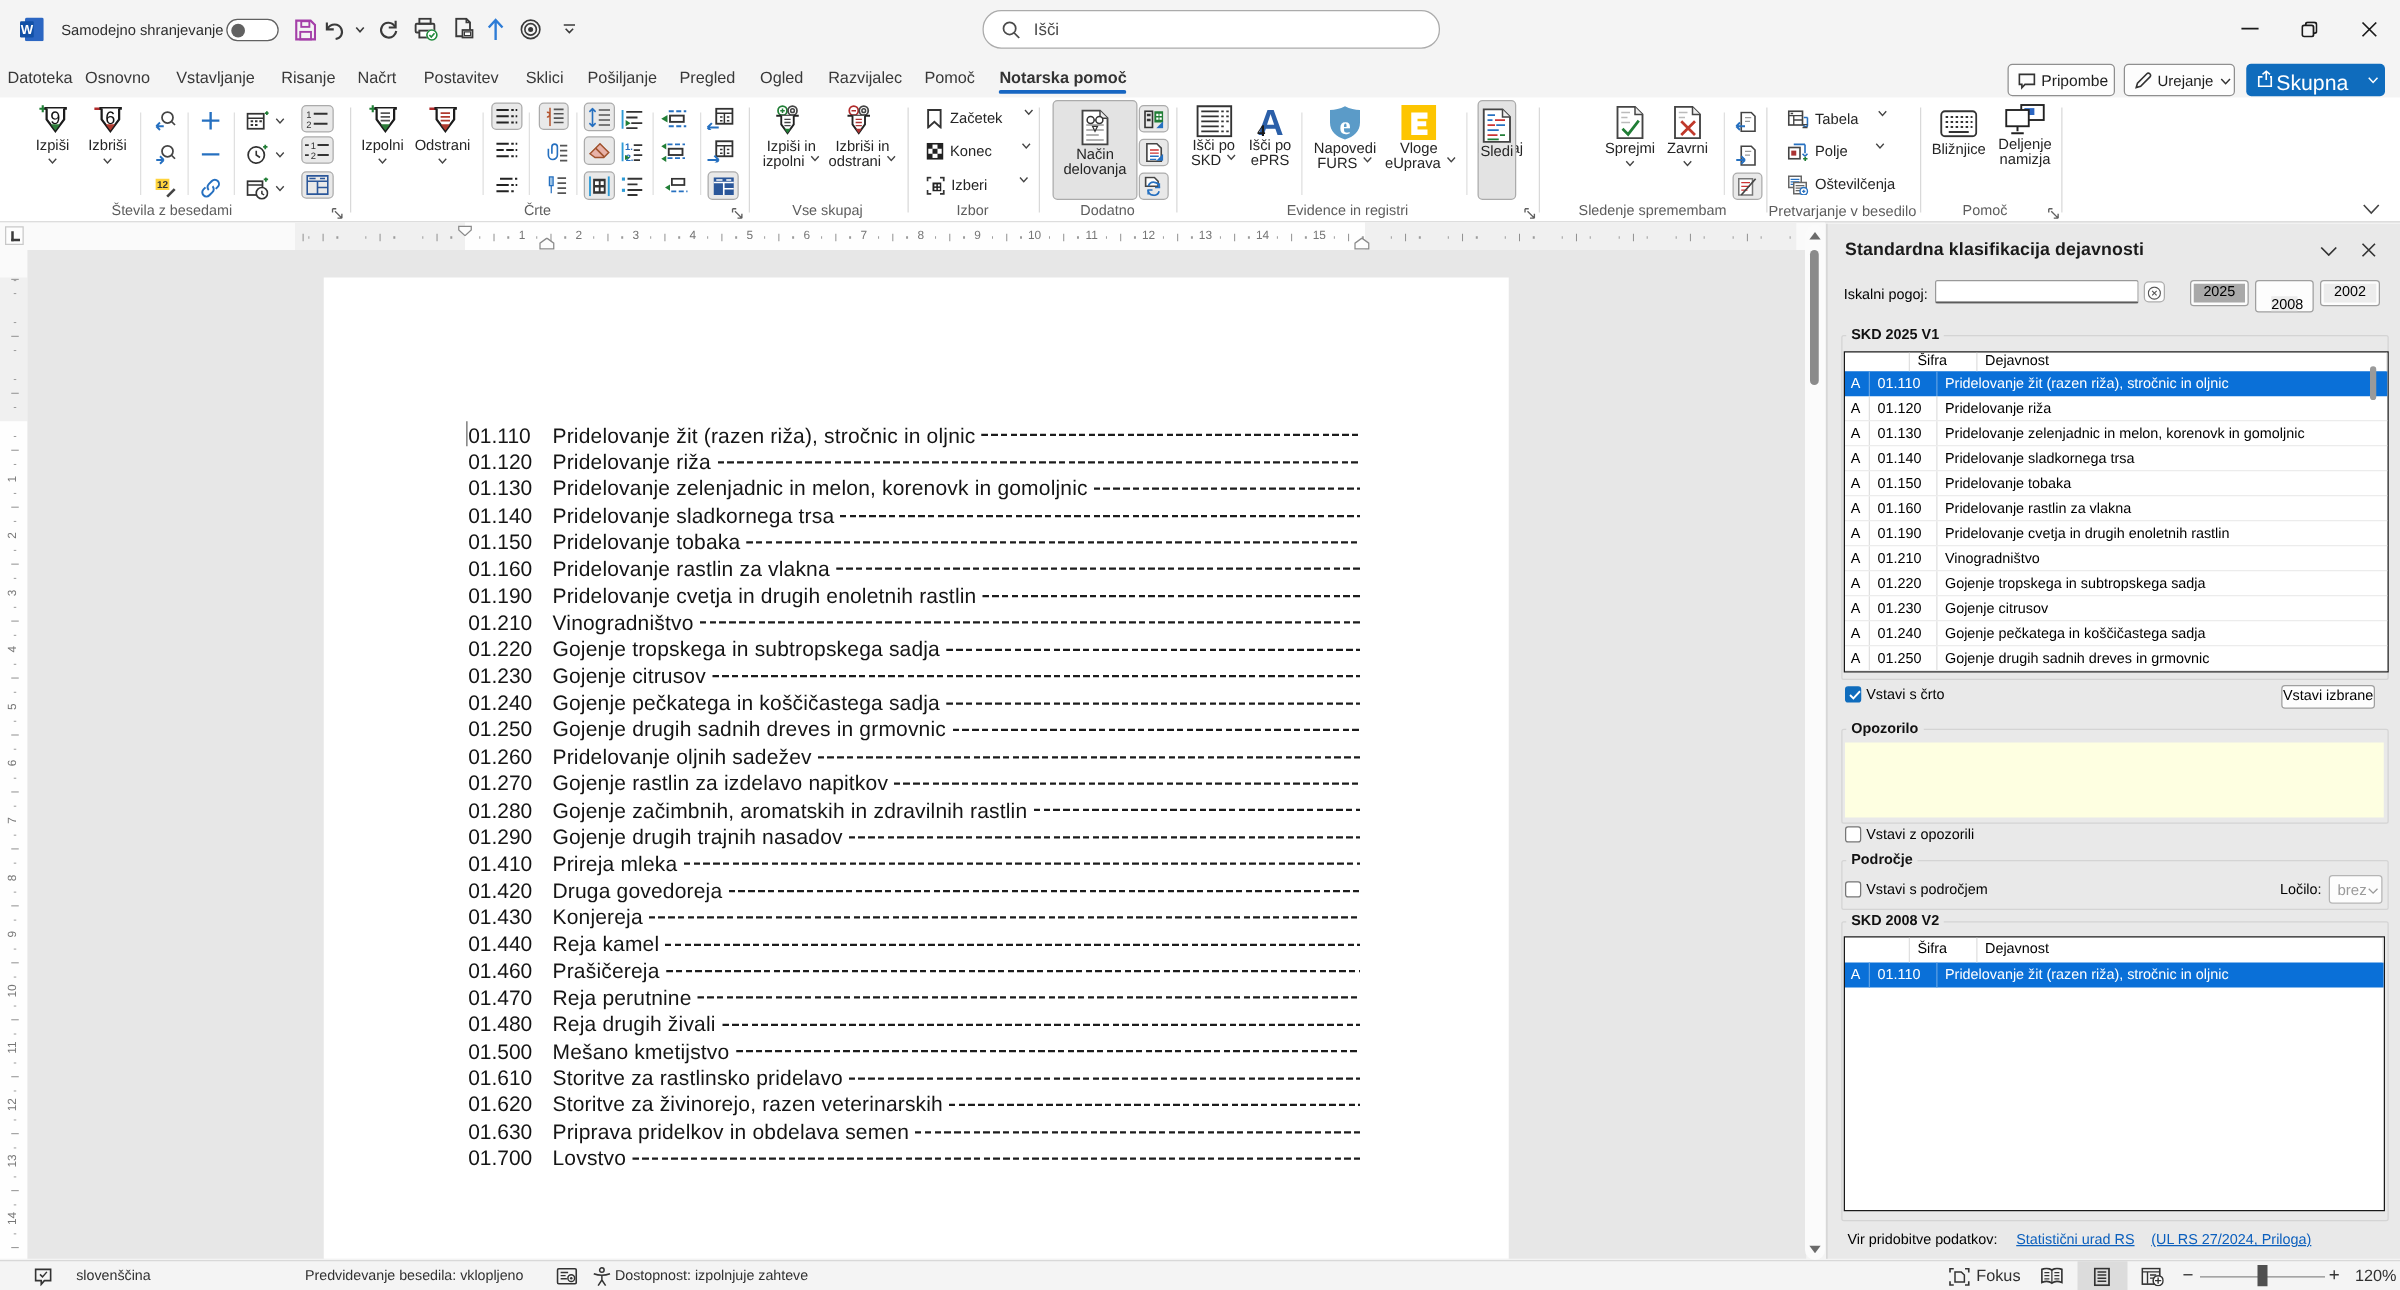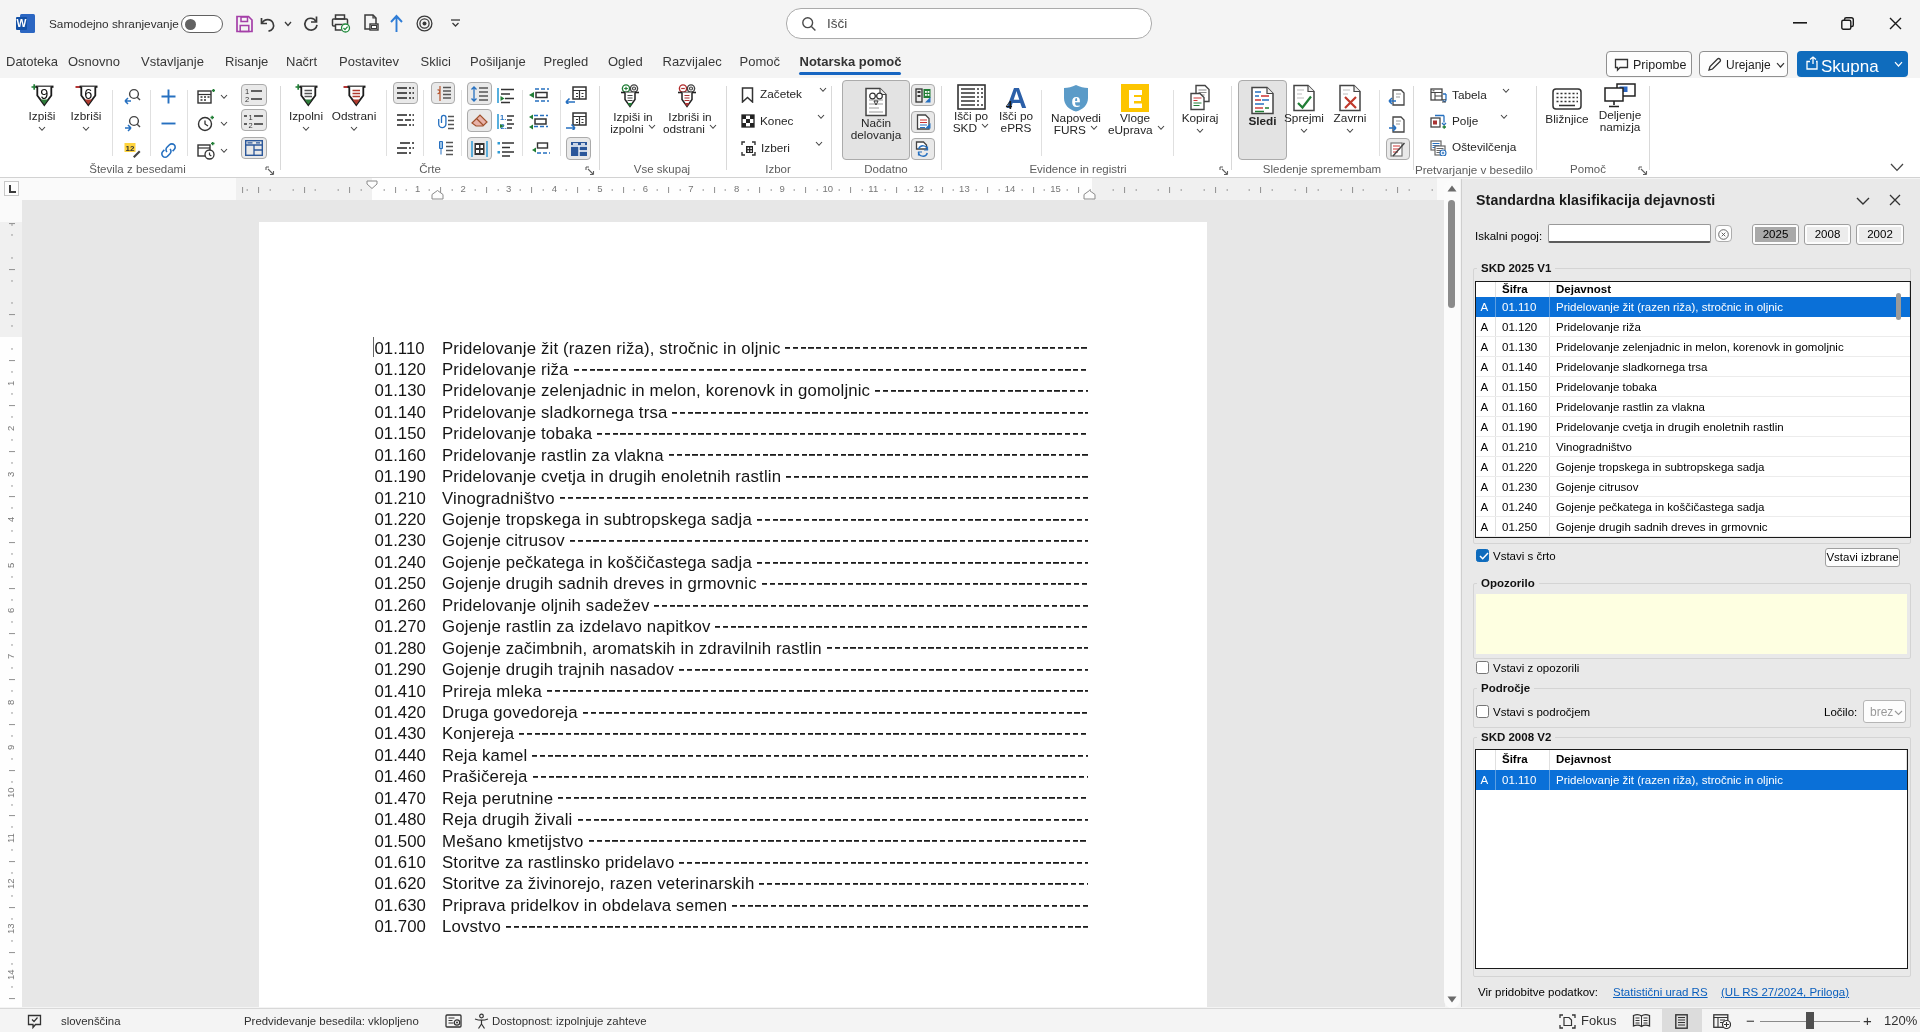--- a/index.html
+++ b/index.html
@@ -47,21 +47,21 @@
 #pane{position:absolute;left:1461px;top:179px;width:459px;height:828px;background:#e9e9e9;border-left:1px solid #cfcfcf;}
 .pane-title{position:absolute;left:14px;top:12.5px;font-size:14.2px;font-weight:bold;color:#1a1a1a;letter-spacing:0.1px;}
 .gbox{position:absolute;border:1px solid #d4d4d4;border-radius:2px;}
 .gcap{position:absolute;font-size:11.5px;font-weight:bold;color:#111;background:#e9e9e9;padding:0 4px;}
 .ptable{position:absolute;background:#fff;border:1.6px solid #1a1a1a;overflow:hidden;}
 .prow{display:flex;height:20px;line-height:20px;font-size:11.5px;color:#000;}
 .prow>div{overflow:hidden;white-space:nowrap;}
 .prow .ca{width:20px;flex:none;padding-left:4.5px;border-right:1px solid #e0e0e0;}
 .prow .cb{width:54px;flex:none;padding-left:6px;border-right:1px solid #e0e0e0;}
 .prow .cc{flex:1;padding-left:6px;}
-.prow.hdr{font-weight:bold;height:15px;line-height:14px;}
+.prow.hdr{font-weight:normal;height:15px;line-height:14px;margin-left:32px;}
 .prow.hdr>div{border-right:1px solid #e0e0e0;}
 .prow.sel{background:#0a70d8;color:#fff;}
 .prow.sel .ca,.prow.sel .cb{border-right-color:#5d9fe2;}
 .prow.norm{border-bottom:1px solid #ececec;}
 .pbtn{position:absolute;background:#fdfdfd;border:1px solid #9f9f9f;border-radius:3px;font-size:11.5px;color:#000;text-align:center;white-space:nowrap;overflow:hidden;}
 .cb-box{position:absolute;width:13px;height:13px;border:1px solid #767676;border-radius:2.5px;background:#fff;}
 .cb-box.on{background:#0f6cbd;border-color:#0f6cbd;}
 .plabel{position:absolute;font-size:11.5px;color:#000;white-space:nowrap;}
 
 #statusbar{position:absolute;left:0;top:1008px;width:1920px;height:24px;background:#f4f4f4;border-top:1px solid #d8d8d8;font-size:11.4px;color:#303030;}
@@ -606,21 +606,21 @@
       <svg class="chev" width="8" height="6" viewBox="0 0 8 6">
           <path d="M1 1 L4 4.3 L7 1" fill="none" stroke="#444" stroke-width="1.1"></path>
         </svg>
     </div>
     <div class="glabel" style="left:998px;width:160px;">Evidence in registri</div>
     <svg class="launch" style="left:1219px;top:88px" viewBox="0 0 10 10">
         <path d="M1 1 H4 M1 1 V4 M3 3 L8.5 8.5 M8.5 8.5 V5 M8.5 8.5 H5" fill="none" stroke="#5f5f5f" stroke-width="1.1"></path>
       </svg>
     <div class="gsep" style="left:1231px;"></div>
 
-    <div class="bigbtn selbtn" style="left:1238px;width:49px;height:80px;font-weight:bold;">
+    <div class="bigbtn selbtn" style="left:1182px;width:31px;height:80px;">
       <svg class="ic" width="25" height="29" viewBox="0 0 25 29" style="margin-top:5px">
         <path d="M2 1.5 h15 l6 6 v20 h-21 z" fill="#fff" stroke="#444" stroke-width="1.5"></path>
         <path d="M17 1.5 v6 h6" fill="#eee" stroke="#444" stroke-width="1.2"></path>
         <path d="M5 6 h6 M5 10 h4" stroke="#2670c0" stroke-width="1.4"></path>
         <path d="M11 10 h8 M5 14 h6" stroke="#c33" stroke-width="1.4"></path>
         <path d="M12 14 h7 M5 18 h9" stroke="#2670c0" stroke-width="1.4"></path>
         <path d="M5 22 h8" stroke="#c33" stroke-width="1.4"></path>
         <path d="M15 22 h4 M5 25.5 h9" stroke="#217e36" stroke-width="1.4"></path>
       </svg>
       <div class="tx">Sledi</div>
@@ -959,21 +959,21 @@
     <div class="abs" style="left:86px;top:45px;width:163px;height:19px;background:#fff;border:1px solid #999;border-bottom:2px solid #5c5c5c;border-radius:2px;"></div>
     <div class="abs" style="left:253px;top:46px;width:17px;height:17px;background:#fdfdfd;border:1px solid #adadad;border-radius:4px;">
       <svg class="abs" style="left:2px;top:2.5px" width="11" height="11" viewBox="0 0 11 11">
         <circle cx="5.5" cy="5.5" r="4.8" fill="none" stroke="#555" stroke-width="0.9"></circle>
         <path d="M3.7 3.7 L7.3 7.3 M7.3 3.7 L3.7 7.3" stroke="#555" stroke-width="0.9"></path>
       </svg>
     </div>
     <div class="pbtn" style="left:290px;top:45px;width:47px;height:21px;padding:2px;">
         <div style="background:#a9a9a9;height:15px;line-height:15px;">2025</div>
       </div>
-    <div class="pbtn" style="left:342px;top:45px;width:47px;height:21px;padding:2px;">
+    <div class="pbtn" style="left:342px;top:45px;width:47px;height:21px;padding:12px;">
         <div style="background:#ececec;height:15px;line-height:15px;">2008</div>
       </div>
     <div class="pbtn" style="left:394px;top:45px;width:48px;height:21px;padding:2px;">
         <div style="background:#ececec;height:15px;line-height:15px;">2002</div>
       </div>
 
     <div class="gbox" style="left:11px;top:89px;width:438px;height:276px;"></div>
     <div class="gcap" style="left:15px;top:83px;">SKD 2025 V1</div>
     <div class="ptable" style="left:13px;top:102px;width:436px;height:257px;">
       <div class="prow hdr">

